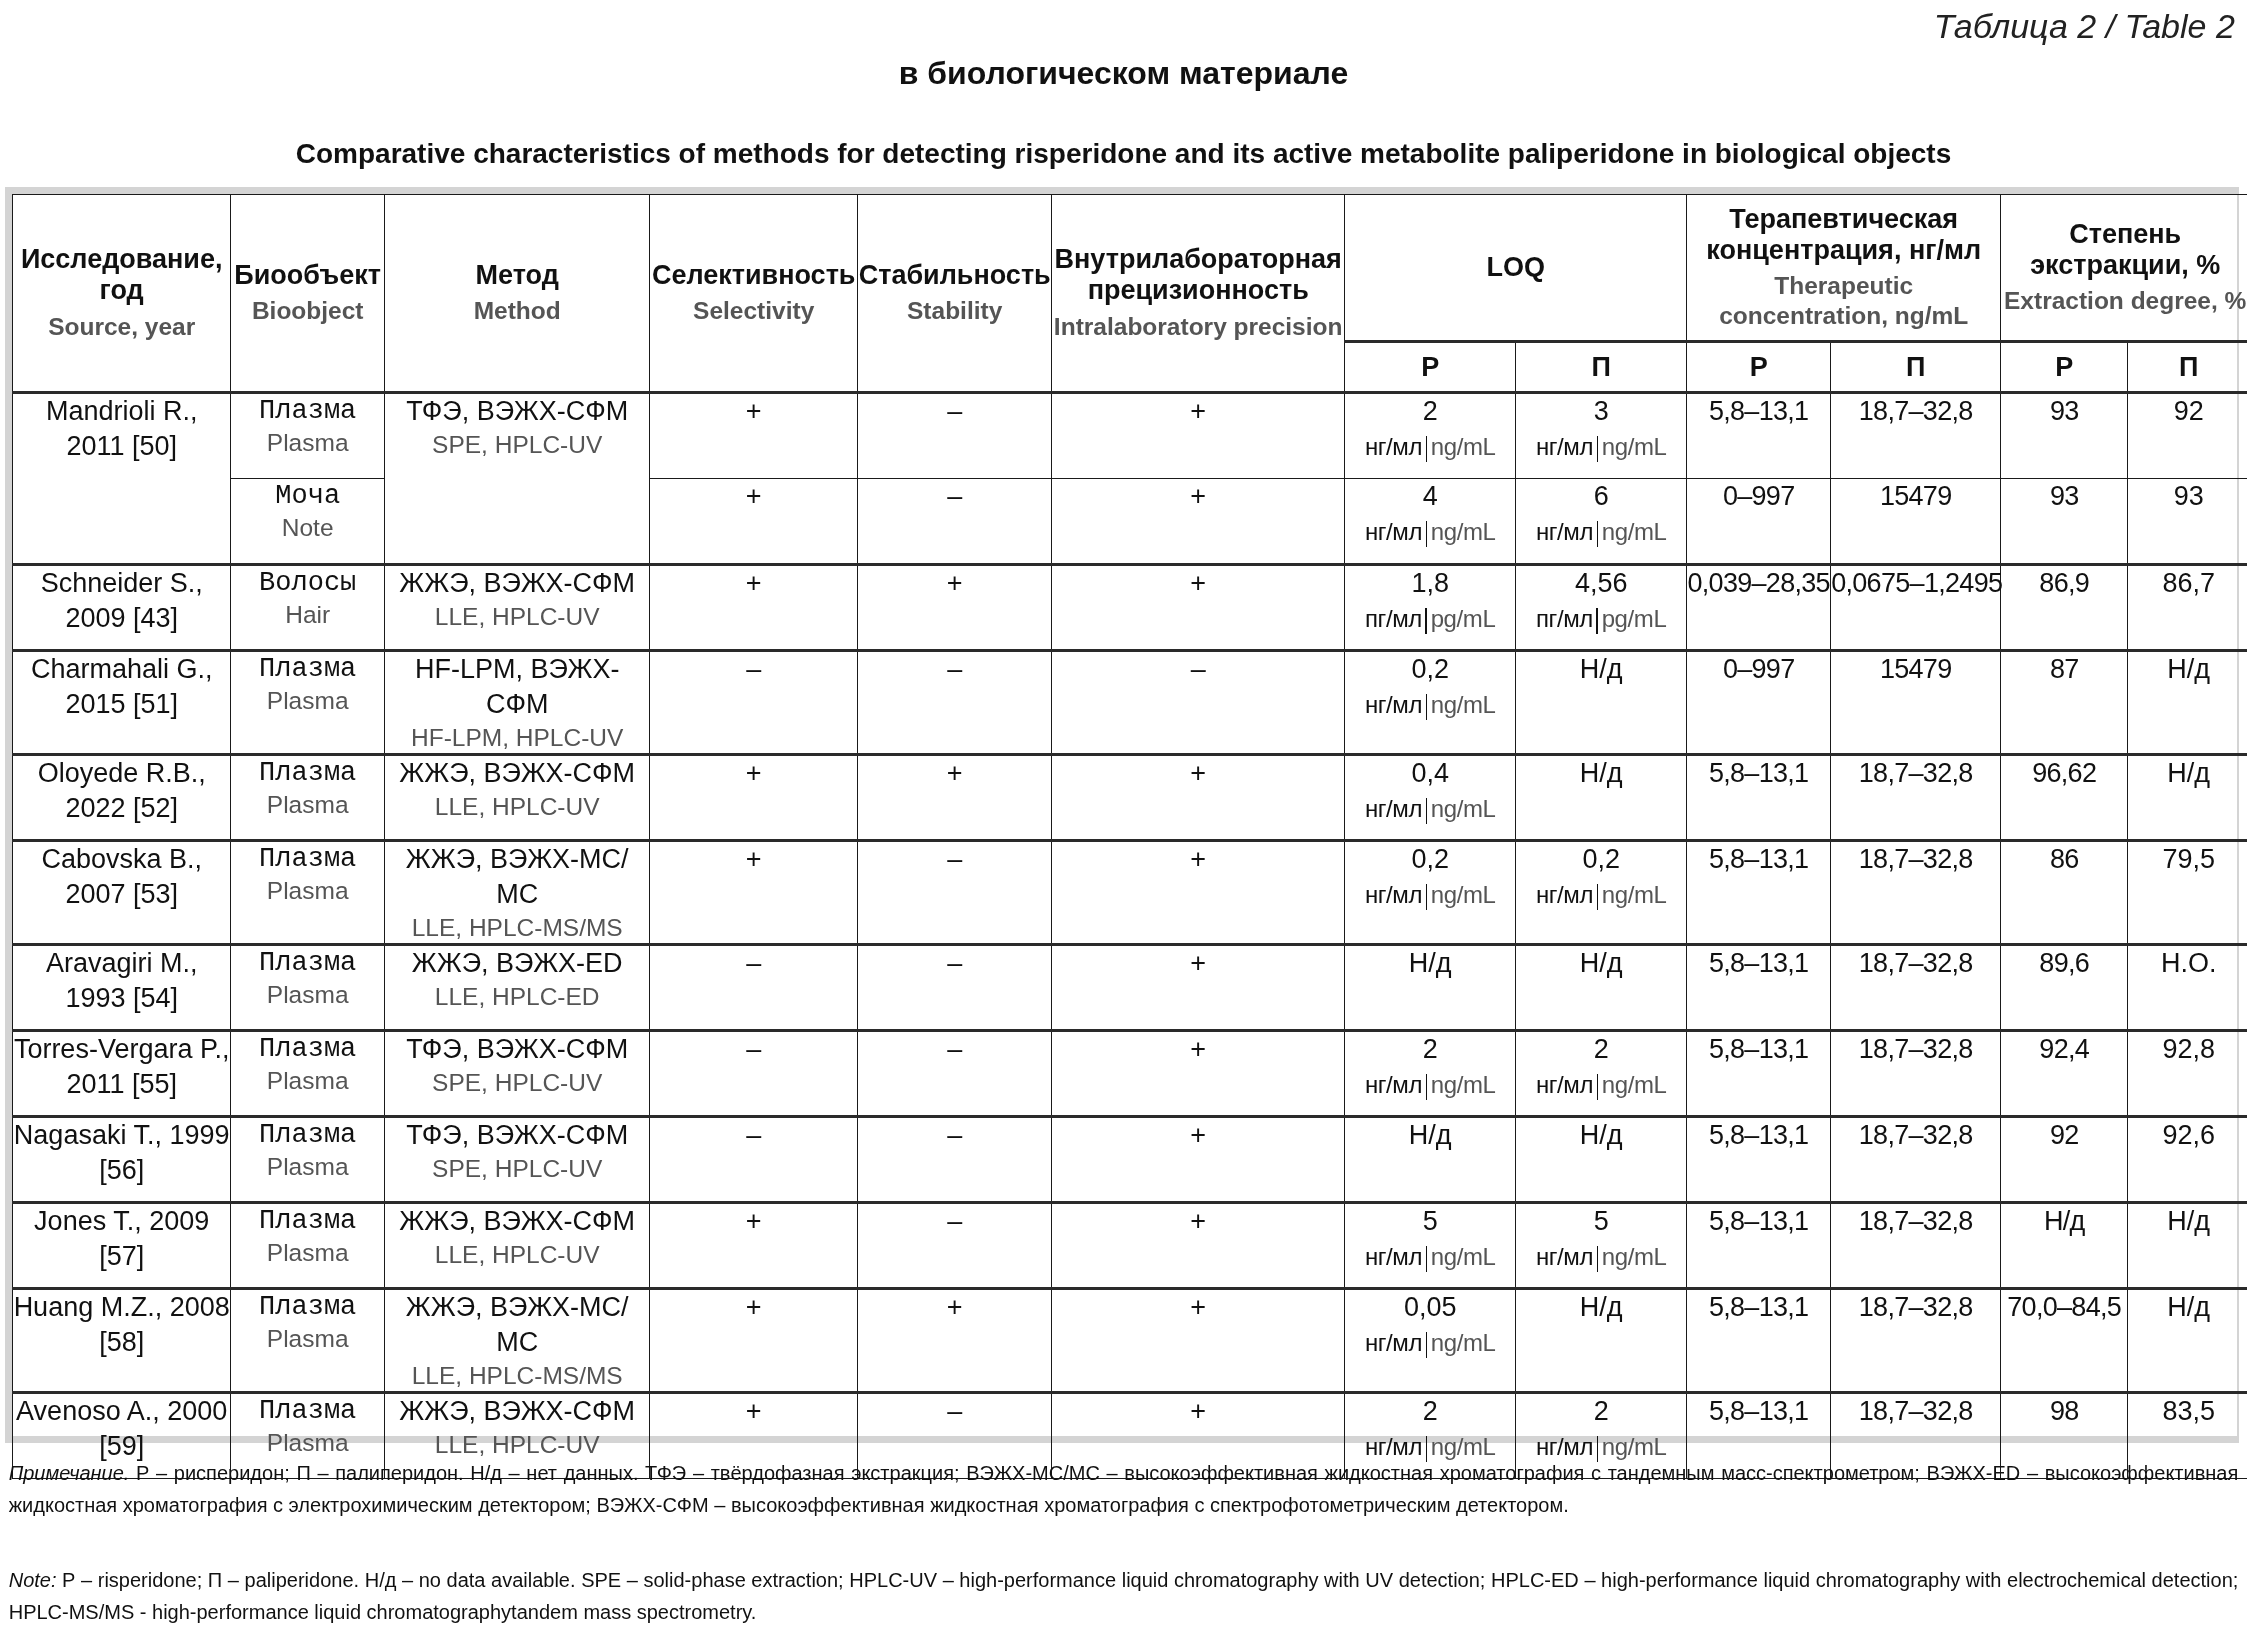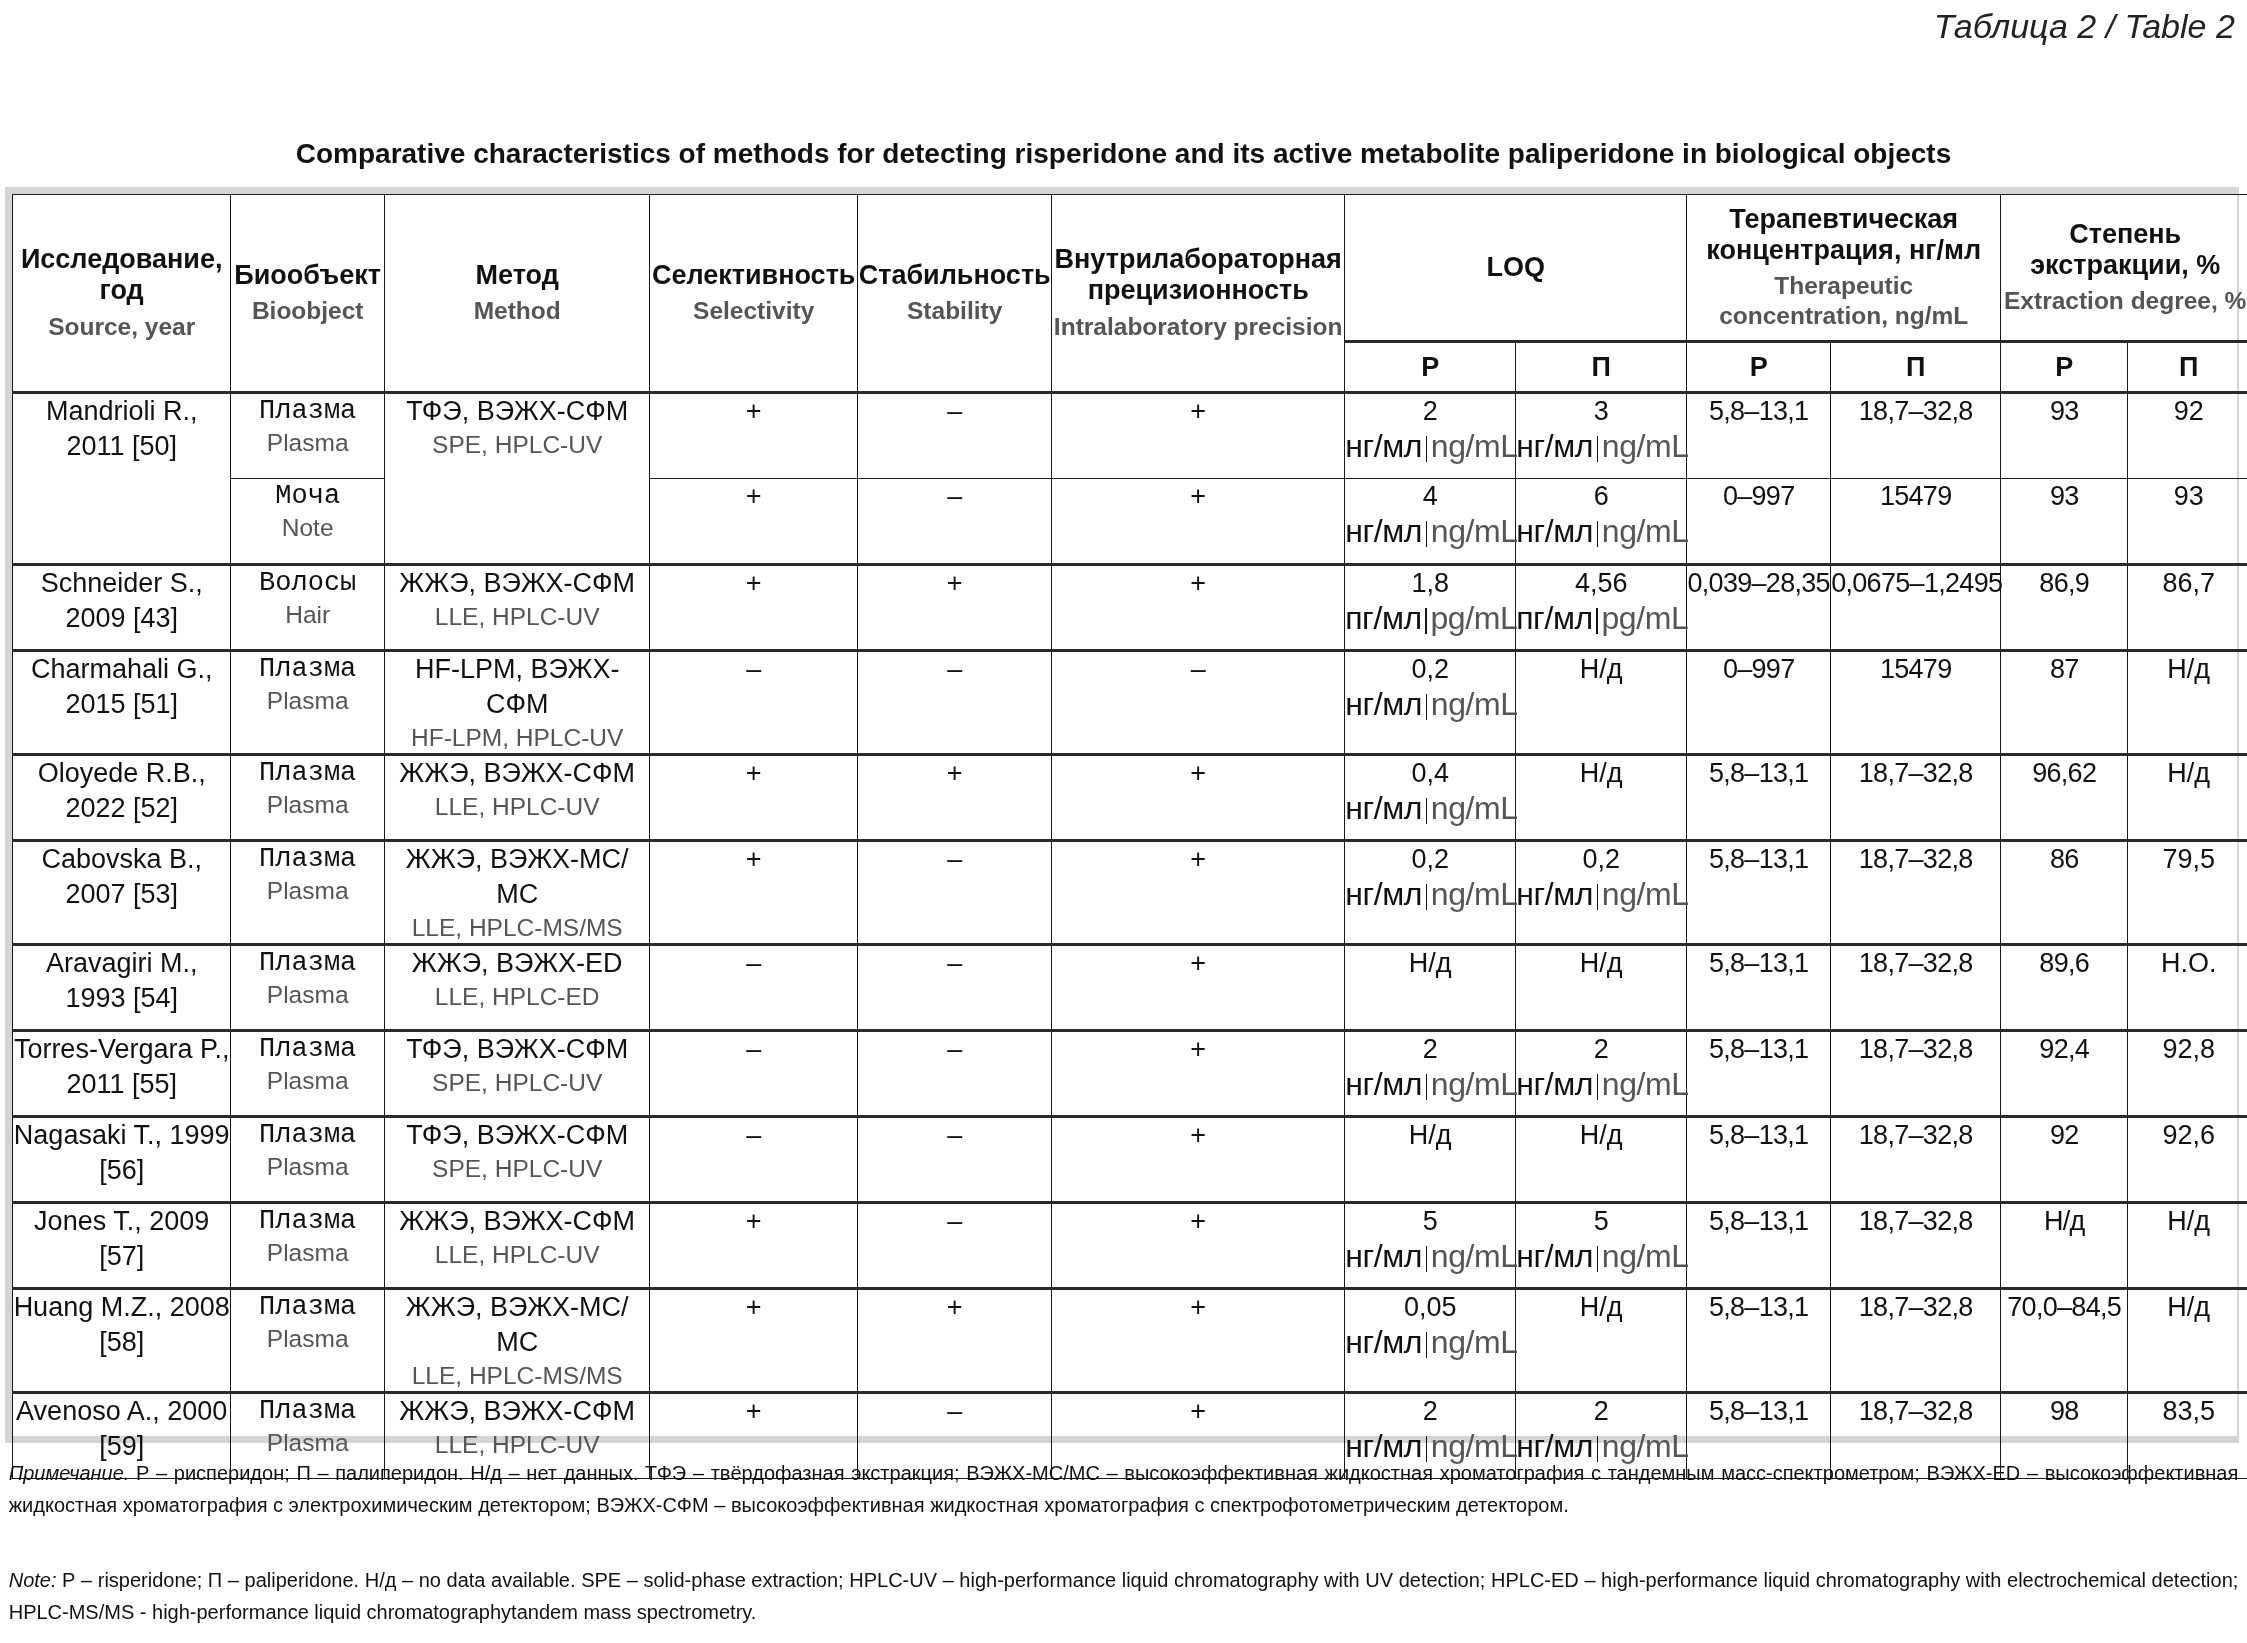--- a/index.html
+++ b/index.html
@@ -37,38 +37,39 @@
   tr.sep > td { border-top: 3.5px solid #2a2a2a; }
   thead tr.head2 th { border-top: 3.5px solid #2a2a2a; }
   tbody tr:first-child td { border-top: 3.5px solid #2a2a2a; }
   td.left { text-align: left; padding-left: 12.2px; padding-top: 10.5px; }
   td.cell { padding-top: 10.5px; }
   .bio-ru { display: block; font-family: Liberation Mono, monospace; }
   .bio-en { display: block; color: #555; font-size: 24.5px; line-height: 28px; }
   .meth-ru { display: block; }
   .meth-en { display: block; color: #555; font-size: 24.5px; line-height: 31px; }
   .loq-val { display: block; }
-  .loq-unit { display: block; white-space: nowrap; font-size: 32px; letter-spacing: -0.4px; }
+  .loq-unit { display: block; white-space: nowrap; font-size: 24px; letter-spacing: -0.4px; }
   .loq-unit .u-ru { color: #111; }
   .loq-unit .u-bar { display: inline-block; width: 1.7px; height: 26px; background: #111; vertical-align: middle; margin: 0 3.5px; }
   .loq-unit .u-en { color: #555; }
   .narrow { font-size: 25px; letter-spacing: -0.7px; white-space: nowrap; }
   .note-ru, .note-en {
     position: absolute; left: 8.7px; right: 8.7px; font-size: 20px; line-height: 32px;
     text-align: justify; color: #111;
   }
   .note-ru { top: 1457px; }
   .note-en { top: 1564px; }
   .note-lead { font-style: italic; }
 </style>
 </head>
 <body>
 
 <div class="table-label">Таблица 2 / Table 2</div>
 <div class="title-ru">
+  <div>в биологическом материале</div>
 </div>
 <div class="title-en">Comparative characteristics of methods for detecting risperidone and its active metabolite paliperidone in biological objects</div>
 
 <div class="frame">
   <table class="main">
     <colgroup>
       <col style="width:218px">
         <col style="width:154px">
         <col style="width:265px">
       <col style="width:208px">

